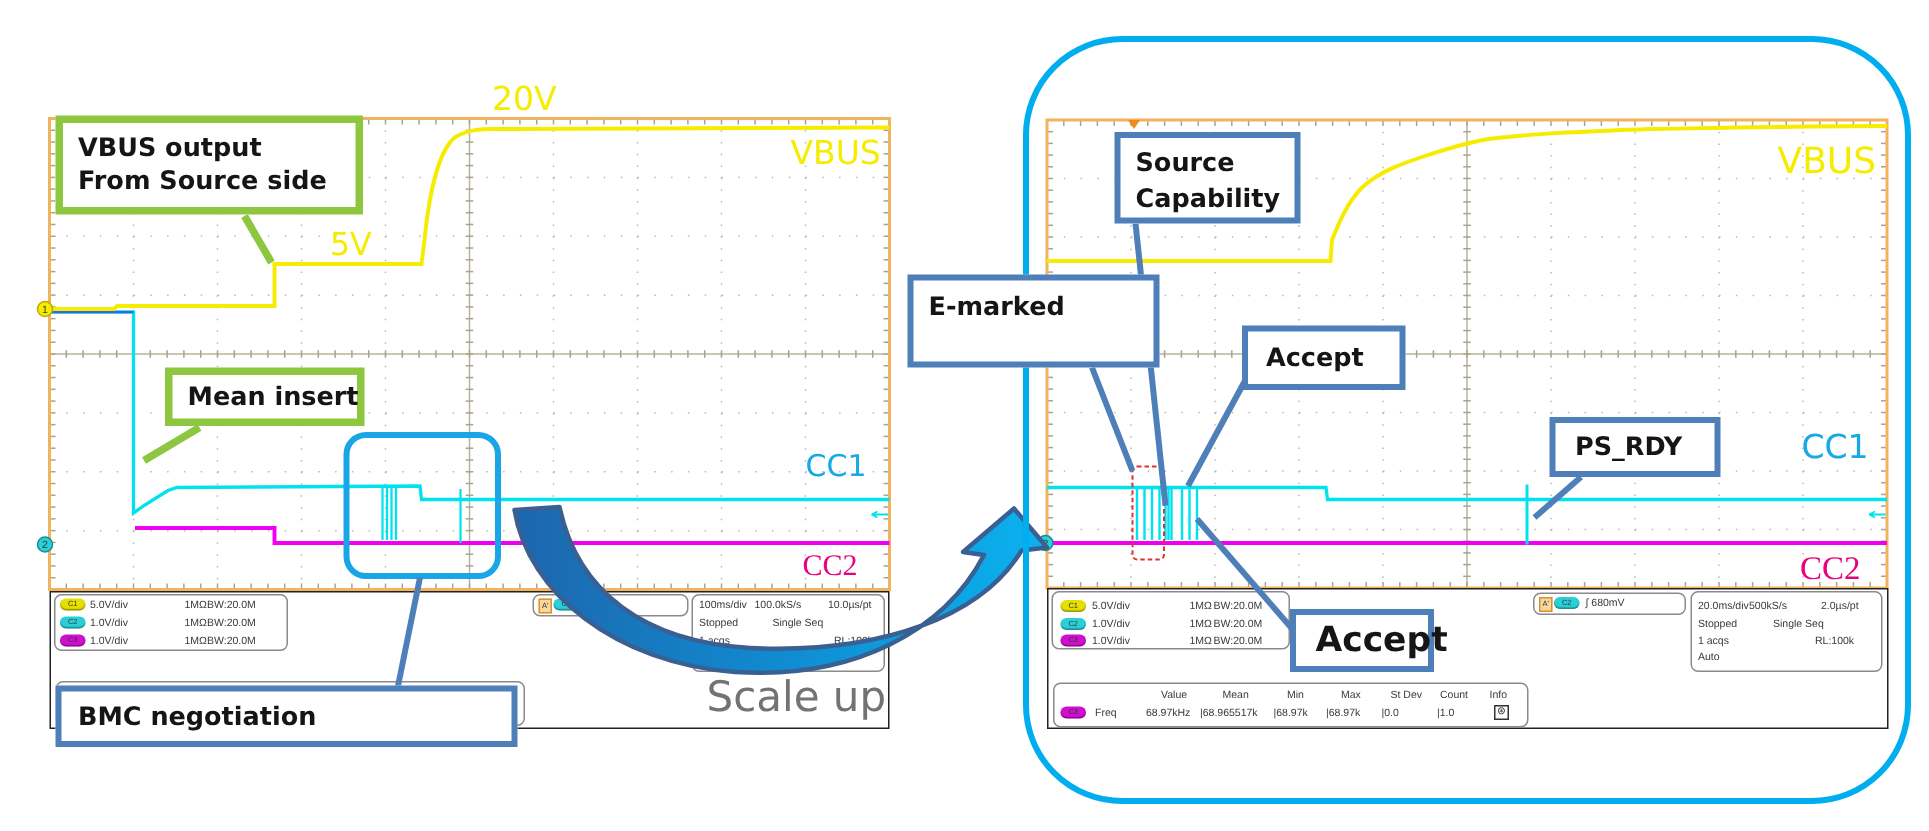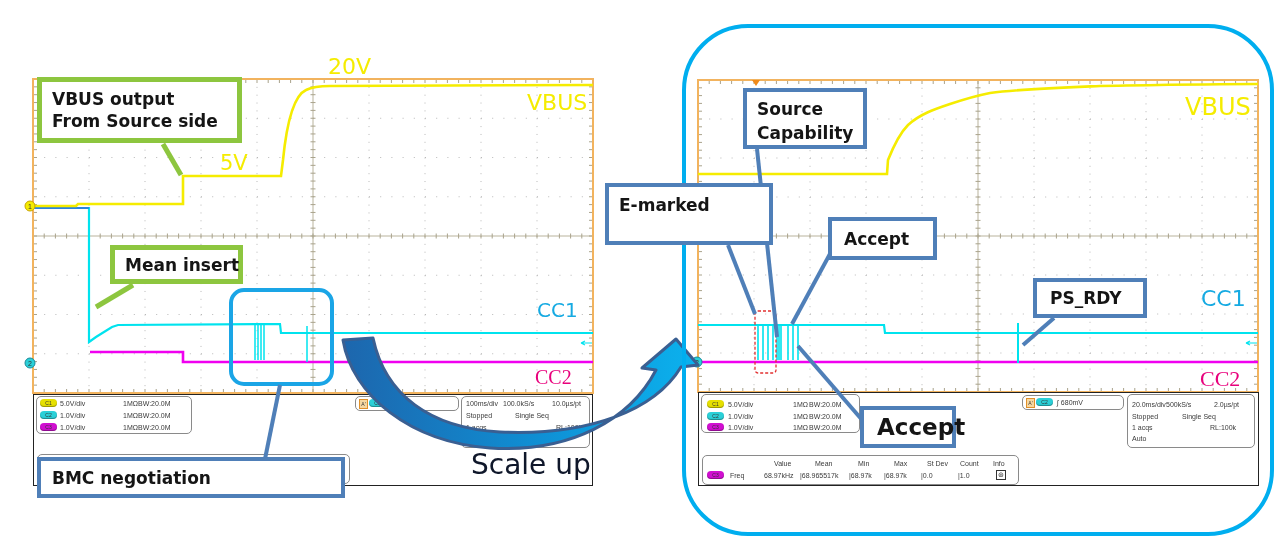--- a/index.html
+++ b/index.html
@@ -21,21 +21,21 @@
   .badge{position:absolute;width:17px;height:8px;border-radius:5px;font-size:5px;text-align:center;line-height:8px;color:#333;z-index:2;box-shadow:inset 0 -1px 1px rgba(0,0,0,.35);font-family:"Liberation Sans",sans-serif;}
   .b1{background:#e6e000;}
   .b2{background:#2ad0d8;}
   .b3{background:#d10fd1;}
   .abox{position:absolute;width:7px;height:8px;border:1px solid #e0902a;background:#f6d7a0;font-size:5px;line-height:8px;text-align:center;color:#333;z-index:2;}
   .frame{position:absolute;left:682px;top:24px;width:592px;height:512px;box-sizing:border-box;border:4px solid var(--frame);border-radius:66px;z-index:4;pointer-events:none;}
   .callout{position:absolute;background:#fff;box-sizing:border-box;font-family:"DejaVu Sans",sans-serif;font-size:17px;color:#151515;line-height:22px;z-index:5;white-space:nowrap;}
   .cg{border:5px solid var(--green);font-weight:bold;}
   .cb{border:4px solid var(--blue);font-weight:bold;}
   .callout span{display:block;}
-  .scaleup{position:absolute;left:471px;top:451px;font-family:"DejaVu Sans",sans-serif;font-size:28px;line-height:1;color:#0f172a;z-index:5;}
+  .scaleup{position:absolute;left:471px;top:451px;font-family:"DejaVu Sans",sans-serif;font-size:28px;line-height:1;color:#737373;z-index:5;}
   .infoicon{position:absolute;width:8px;height:8px;border:1px solid #333;font-size:7px;line-height:8px;text-align:center;color:#333;z-index:2;}
 </style>
 </head>
 <body>
 
 <svg id="scopes" class="layer" xmlns="http://www.w3.org/2000/svg">
   <g id="grat-left">
       <rect x="33" y="79" width="560" height="314" fill="#ffffff"></rect>
       <line x1="89" y1="79" x2="89" y2="393" stroke="#b8b8b8" stroke-width="1" stroke-dasharray="1 6.85"></line>
       <line x1="145" y1="79" x2="145" y2="393" stroke="#b8b8b8" stroke-width="1" stroke-dasharray="1 6.85"></line>

